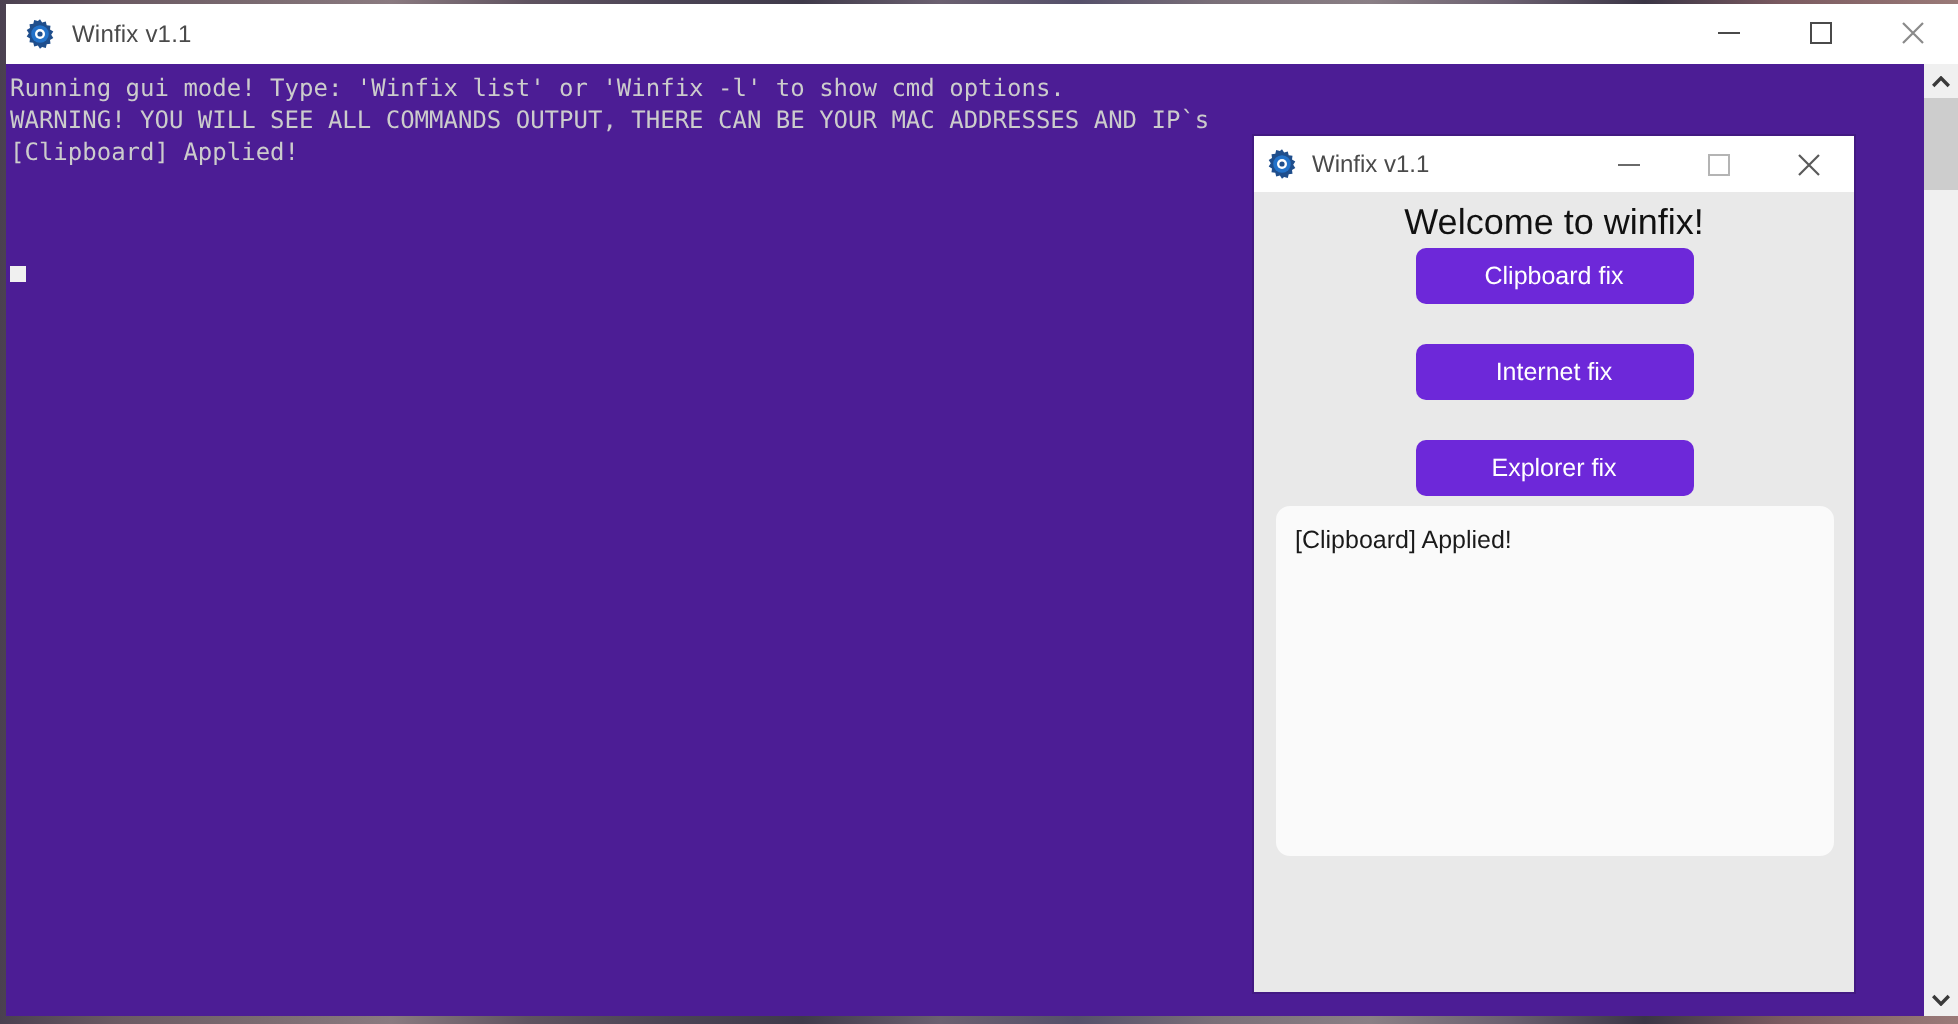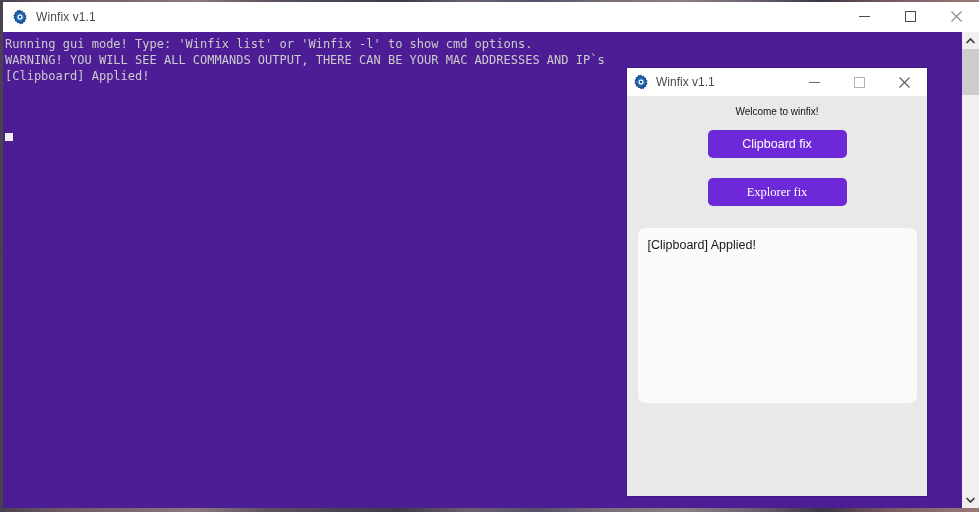--- a/index.html
+++ b/index.html
@@ -169,42 +169,42 @@
     flex: 1 1 auto;
     display: flex;
     flex-direction: column;
     align-items: center;
     padding-top: 8px;
     min-height: 0;
   }
   #welcome-block {
     text-align: center;
     color: #111111;
-    font-size: 10px;
+    font-size: 18px;
     line-height: 15.5px;
-    margin-bottom: 10px;
+    margin-bottom: 4px;
   }
   #welcome-block div { white-space: nowrap; }
 
   .fix-button {
     width: 139px;
     height: 28px;
     border: none;
     border-radius: 5px;
     background: #6d28d9;
     color: #ffffff;
     font-family: "Liberation Sans", sans-serif;
     font-size: 12.5px;
     cursor: pointer;
     margin-bottom: 20px;
     padding: 0;
     line-height: 28px;
     text-align: center;
   }
-  #btn-explorer-fix { margin-bottom: 22px; font-family: Liberation Serif, serif; }
+  #btn-explorer-fix { margin-bottom: 5px; }
 
   #log-area {
     width: 279px;
     height: 175px;
     background: #fafafa;
     border-radius: 7px;
     box-sizing: border-box;
     padding: 9px 10px;
     color: #1a1a1a;
     font-size: 12.5px;
@@ -305,17 +305,18 @@
     </div>
   </div>
 
   <div id="dialog-content">
 
     <div id="welcome-block">
       <div>Welcome to winfix!</div>
     </div>
 
     <button class="fix-button" id="btn-clipboard-fix">Clipboard fix</button>
+    <button class="fix-button" id="btn-internet-fix">Internet fix</button>
     <button class="fix-button" id="btn-explorer-fix">Explorer fix</button>
 
     <div id="log-area">[Clipboard] Applied!</div>
   </div>
 </div>
 
 </body></html>

